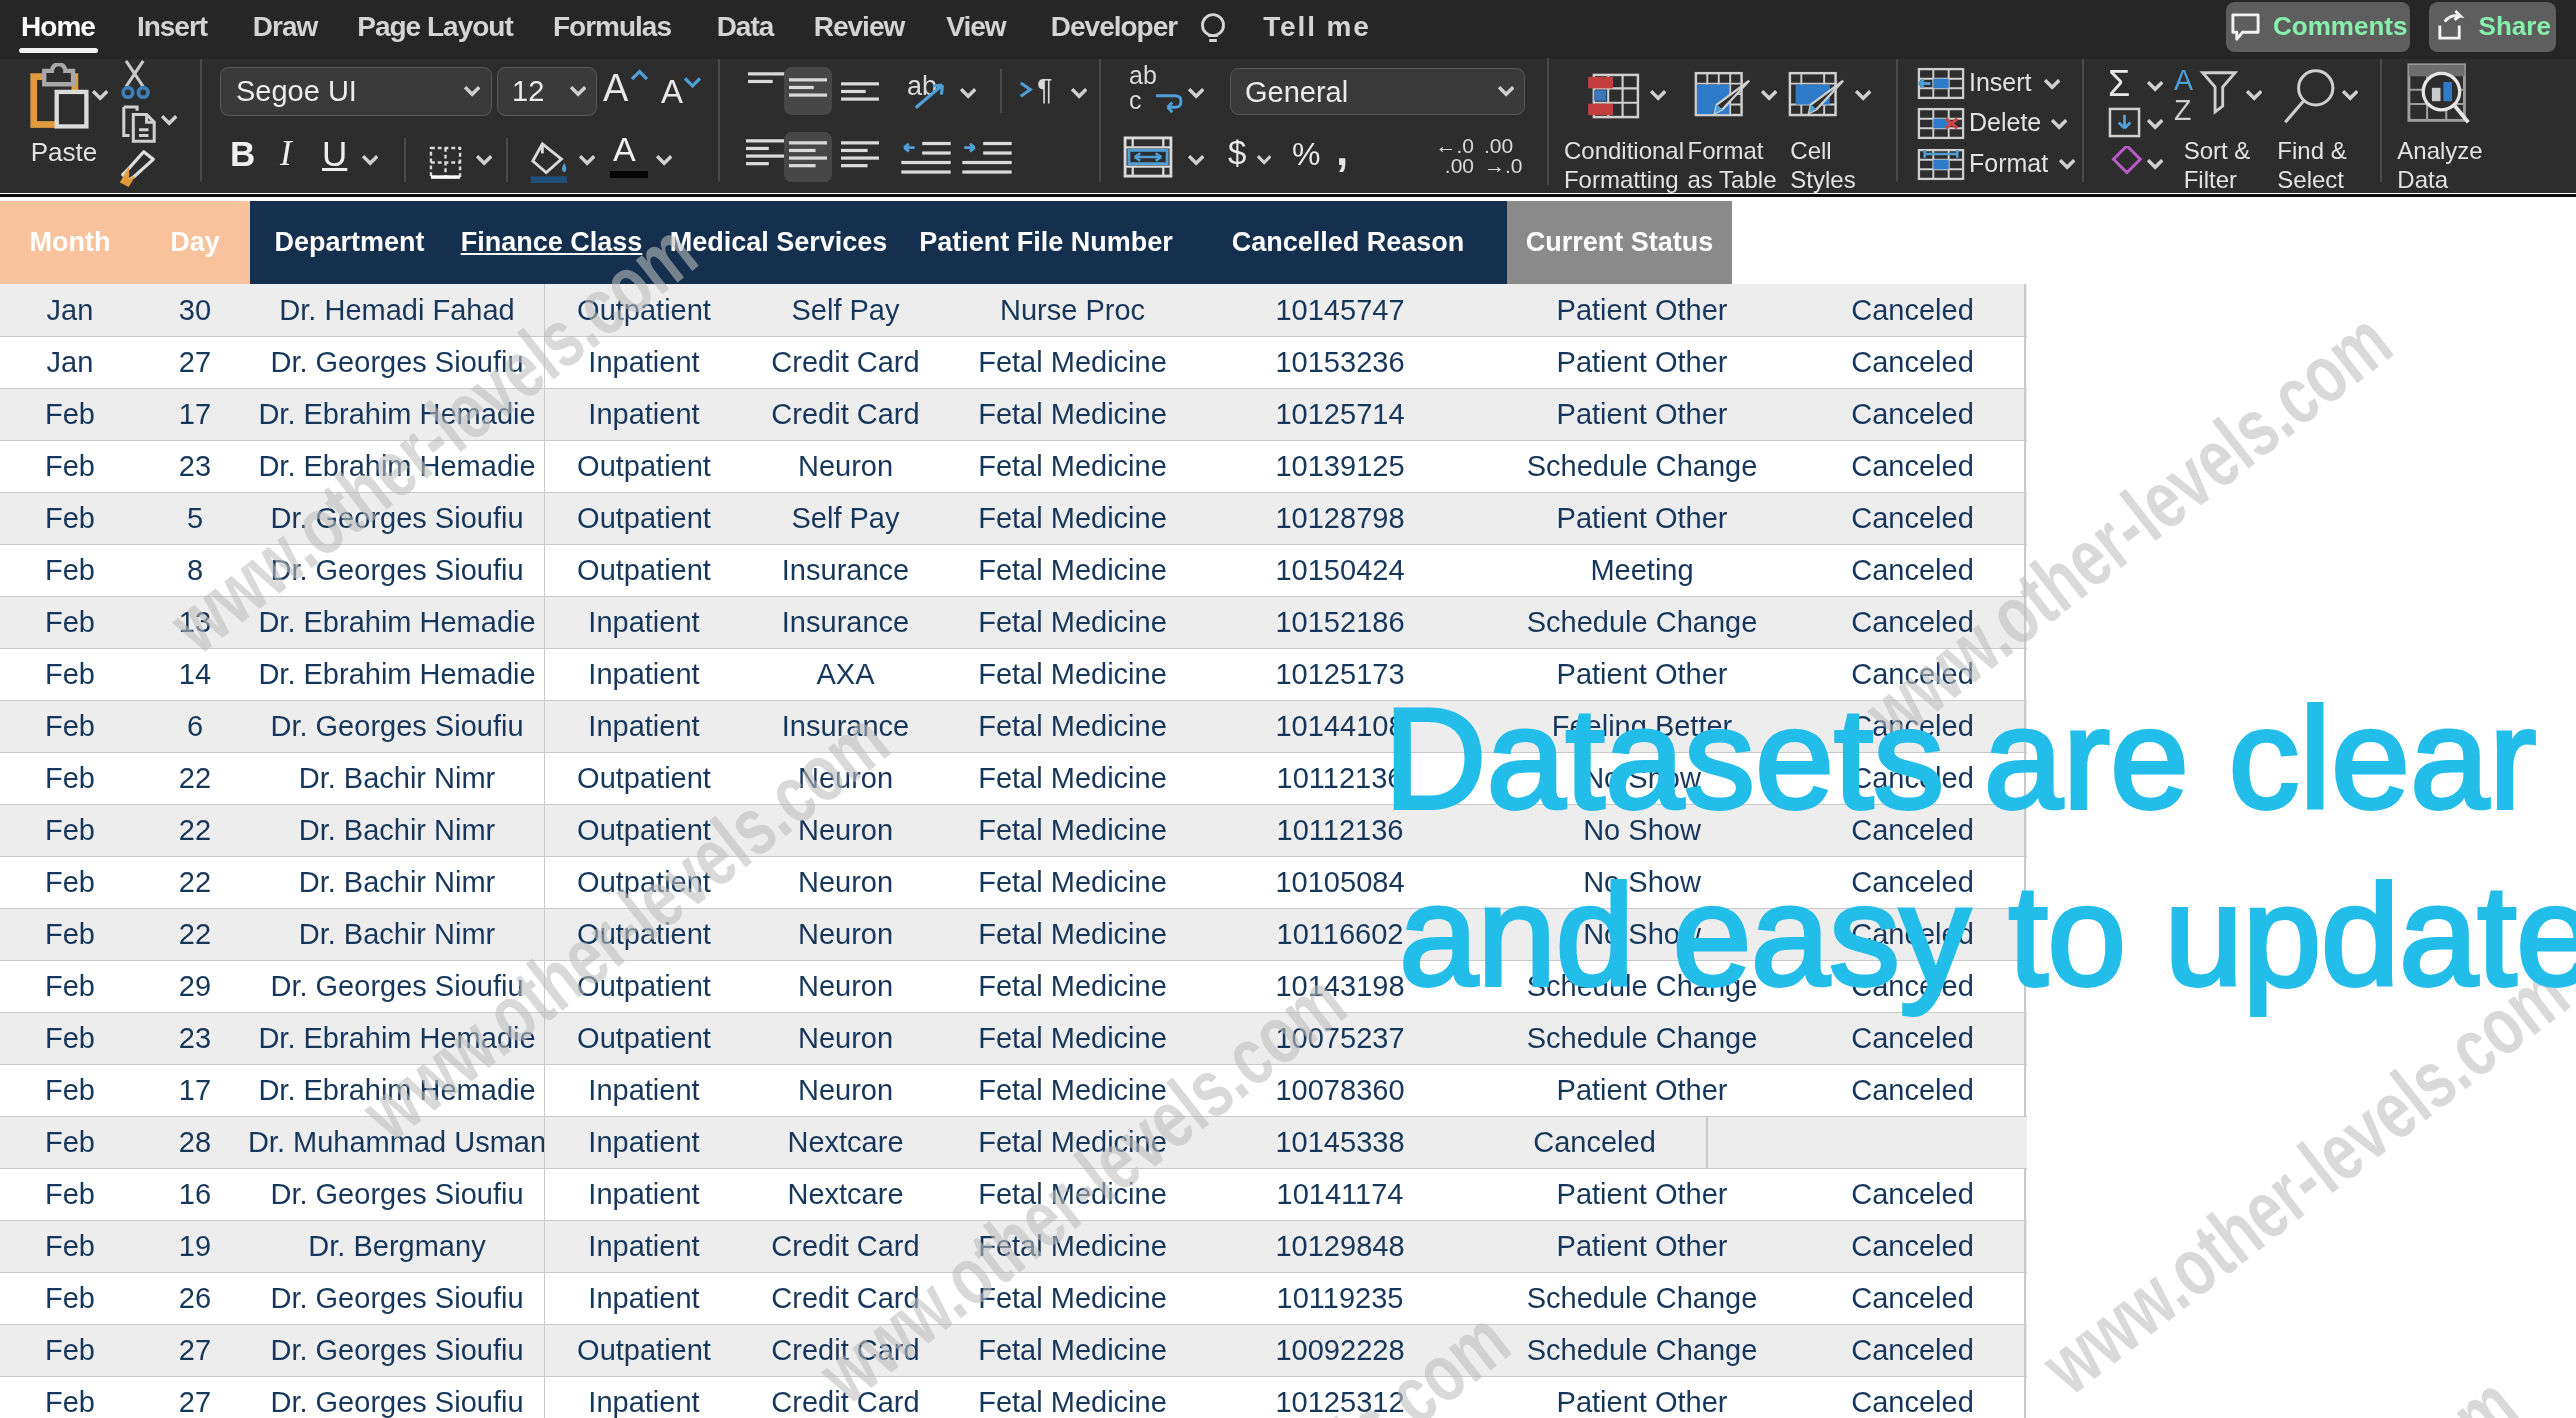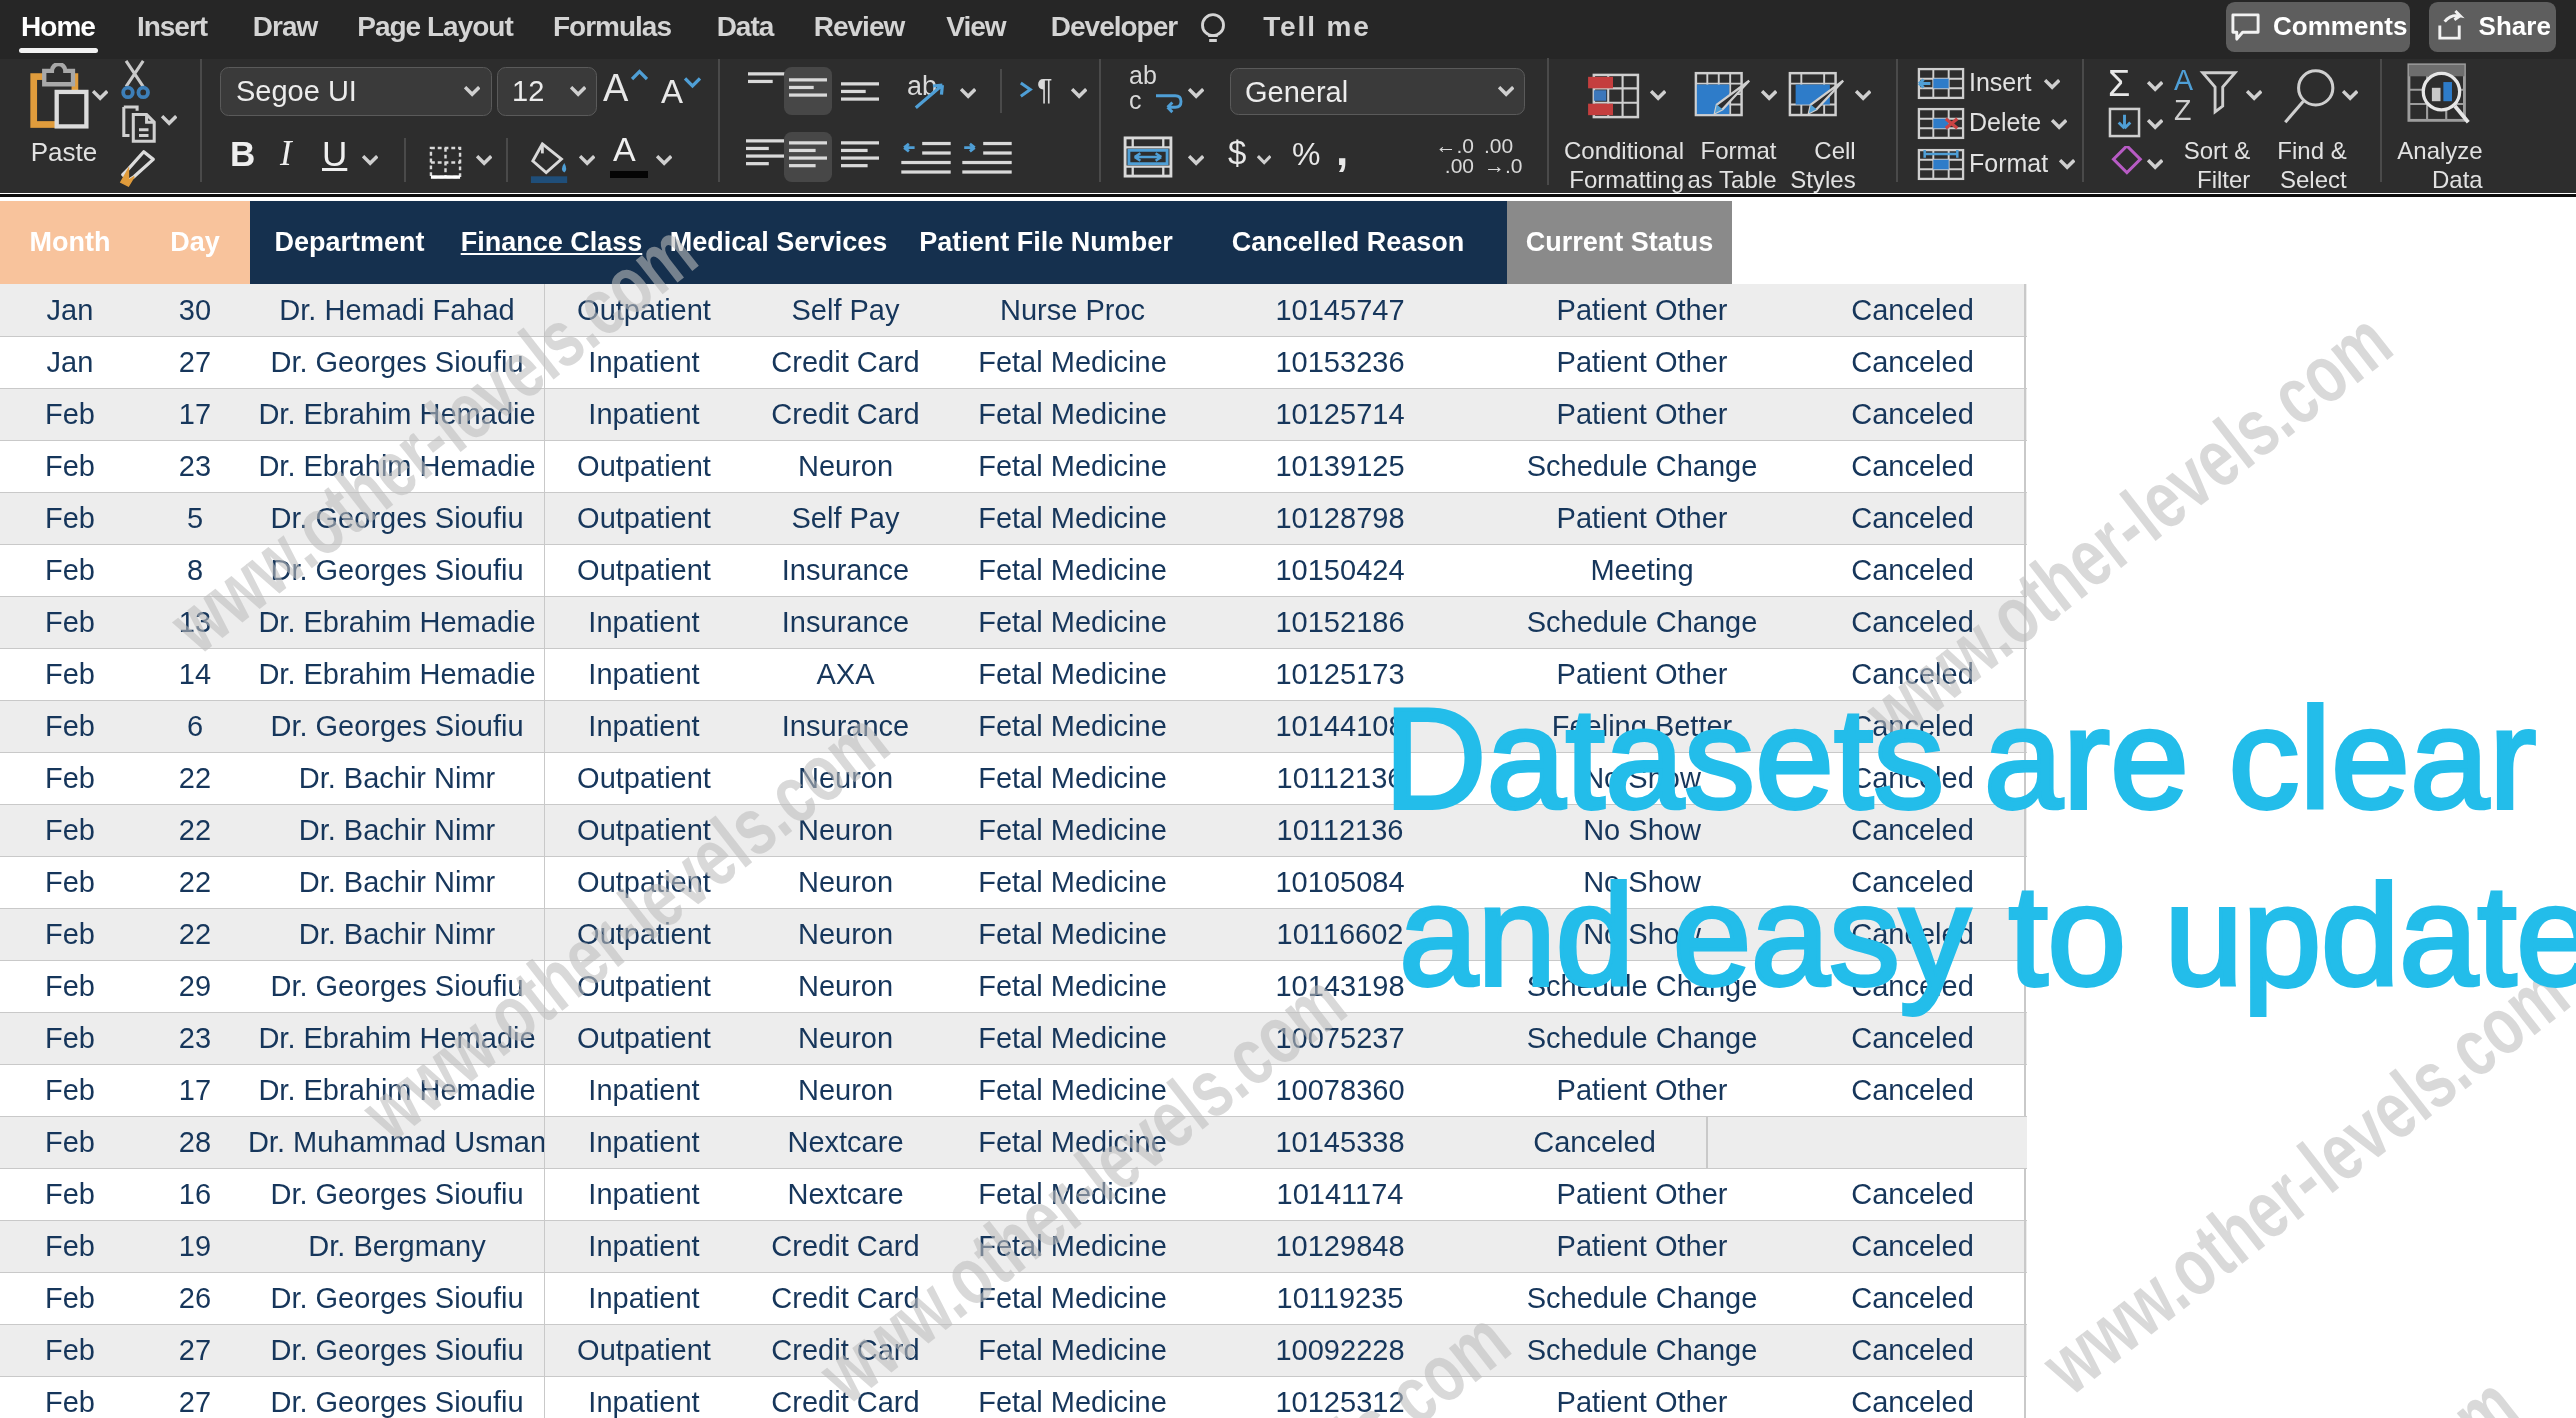--- a/index.html
+++ b/index.html
@@ -6,23 +6,23 @@
  font-family:"Liberation Sans", sans-serif;}
 .abs{position:absolute;}
 
 #menubar{left:0;top:0;width:2576px;height:59px;background:#262626;}
 #ribbon{left:0;top:59px;width:2576px;height:134px;background:#2d2d2d;}
 #blackline{left:0;top:194px;width:2576px;height:3.8px;background:#0c0c0c;}
 #whiteline{left:0;top:197px;width:2576px;height:3.8px;background:#ffffff;}
 .tab{top:10.5px;font-size:28px;font-weight:700;letter-spacing:-1px;color:#d4d4d4;transform:translateX(-50%);white-space:nowrap;}
 .tab.sel{color:#ffffff;font-weight:700;}
 #homebar{left:19px;top:48px;width:79px;height:4.8px;background:#f2f2f2;border-radius:2.9px;}
-.btn{top:1.9px;height:50px;background:#5e5e5e;border-radius:8.6px;color:#ffffff;font-size:26px;font-weight:700;display:flex;align-items:center;justify-content:center;gap:11.5px;}
+.btn{top:1.9px;height:50px;background:#5e5e5e;border-radius:8.6px;color:#86efac;font-size:26px;font-weight:700;display:flex;align-items:center;justify-content:center;gap:11.5px;}
 .vsep{width:1.9px;background:#4a4a4a;}
-.ribtxt{color:#e2e2e2;font-size:24px;white-space:nowrap;transform:translateX(-50%);text-align:right;line-height:29px;}
+.ribtxt{color:#e2e2e2;font-size:24px;white-space:nowrap;transform:translateX(-50%);text-align:left;line-height:29px;}
 .chev{stroke:#cfcfcf;stroke-width:3.4;fill:none;}
 .box{background:#3a3a3a;border:1.9px solid #5a5a5a;border-radius:8.6px;color:#ececec;}
 .selbox{background:#474747;border-radius:7.7px;}
 
 #tbl{left:0;top:201px;width:2027px;}
 .hrow{display:flex;height:83px;}
 .hcell{color:#fff;font-size:27px;font-weight:700;display:flex;align-items:center;justify-content:center;}
 .drow{display:flex;height:52px;box-sizing:border-box;}
 .drow + .drow{border-top:1.9px solid #c9c9c9;}
 .dcell{color:#16365b;font-size:29px;display:flex;align-items:center;justify-content:center;box-sizing:border-box;white-space:nowrap;}

